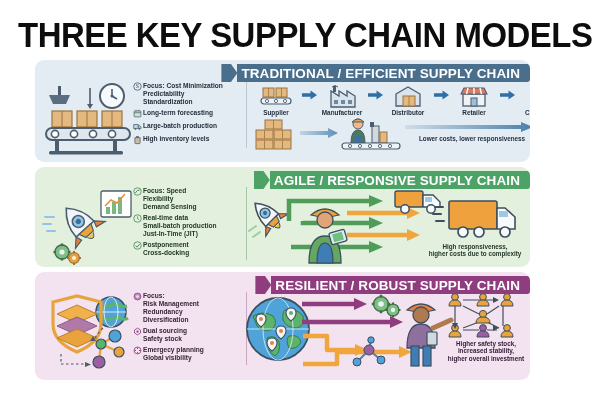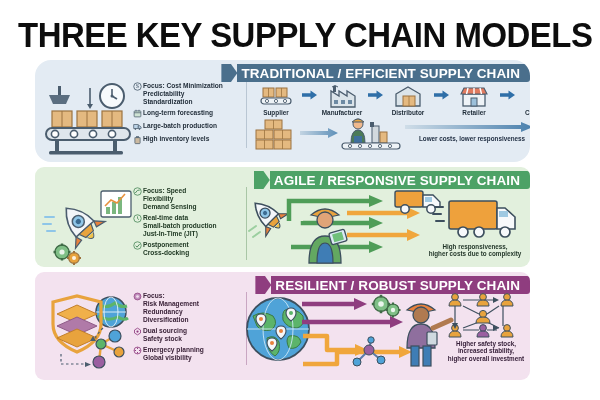--- a/index.html
+++ b/index.html
@@ -18,21 +18,21 @@
     letter-spacing:-0.5px;color:#0d0d0d;
     transform:scaleX(0.94);transform-origin:center;
     white-space:nowrap;
   }
 
   
   .panel{
     position:absolute;left:35px;width:495px;border-radius:9px;
     overflow:hidden;
   }
-  .p1{top:60px;height:102px;background:#e3ebf3;border-radius:16px;}
+  .p1{top:60px;height:102px;background:#e3ebf3;}
   .p2{top:167px;height:100px;background:#e2f0dd;}
   .p3{top:272px;height:108px;background:#f3e2ef;}
 
   
   .ribbon{
     position:absolute;right:0;top:4px;height:18px;
     display:flex;align-items:center;
   }
   .ribbon .notch{
     width:16px;height:18px;

